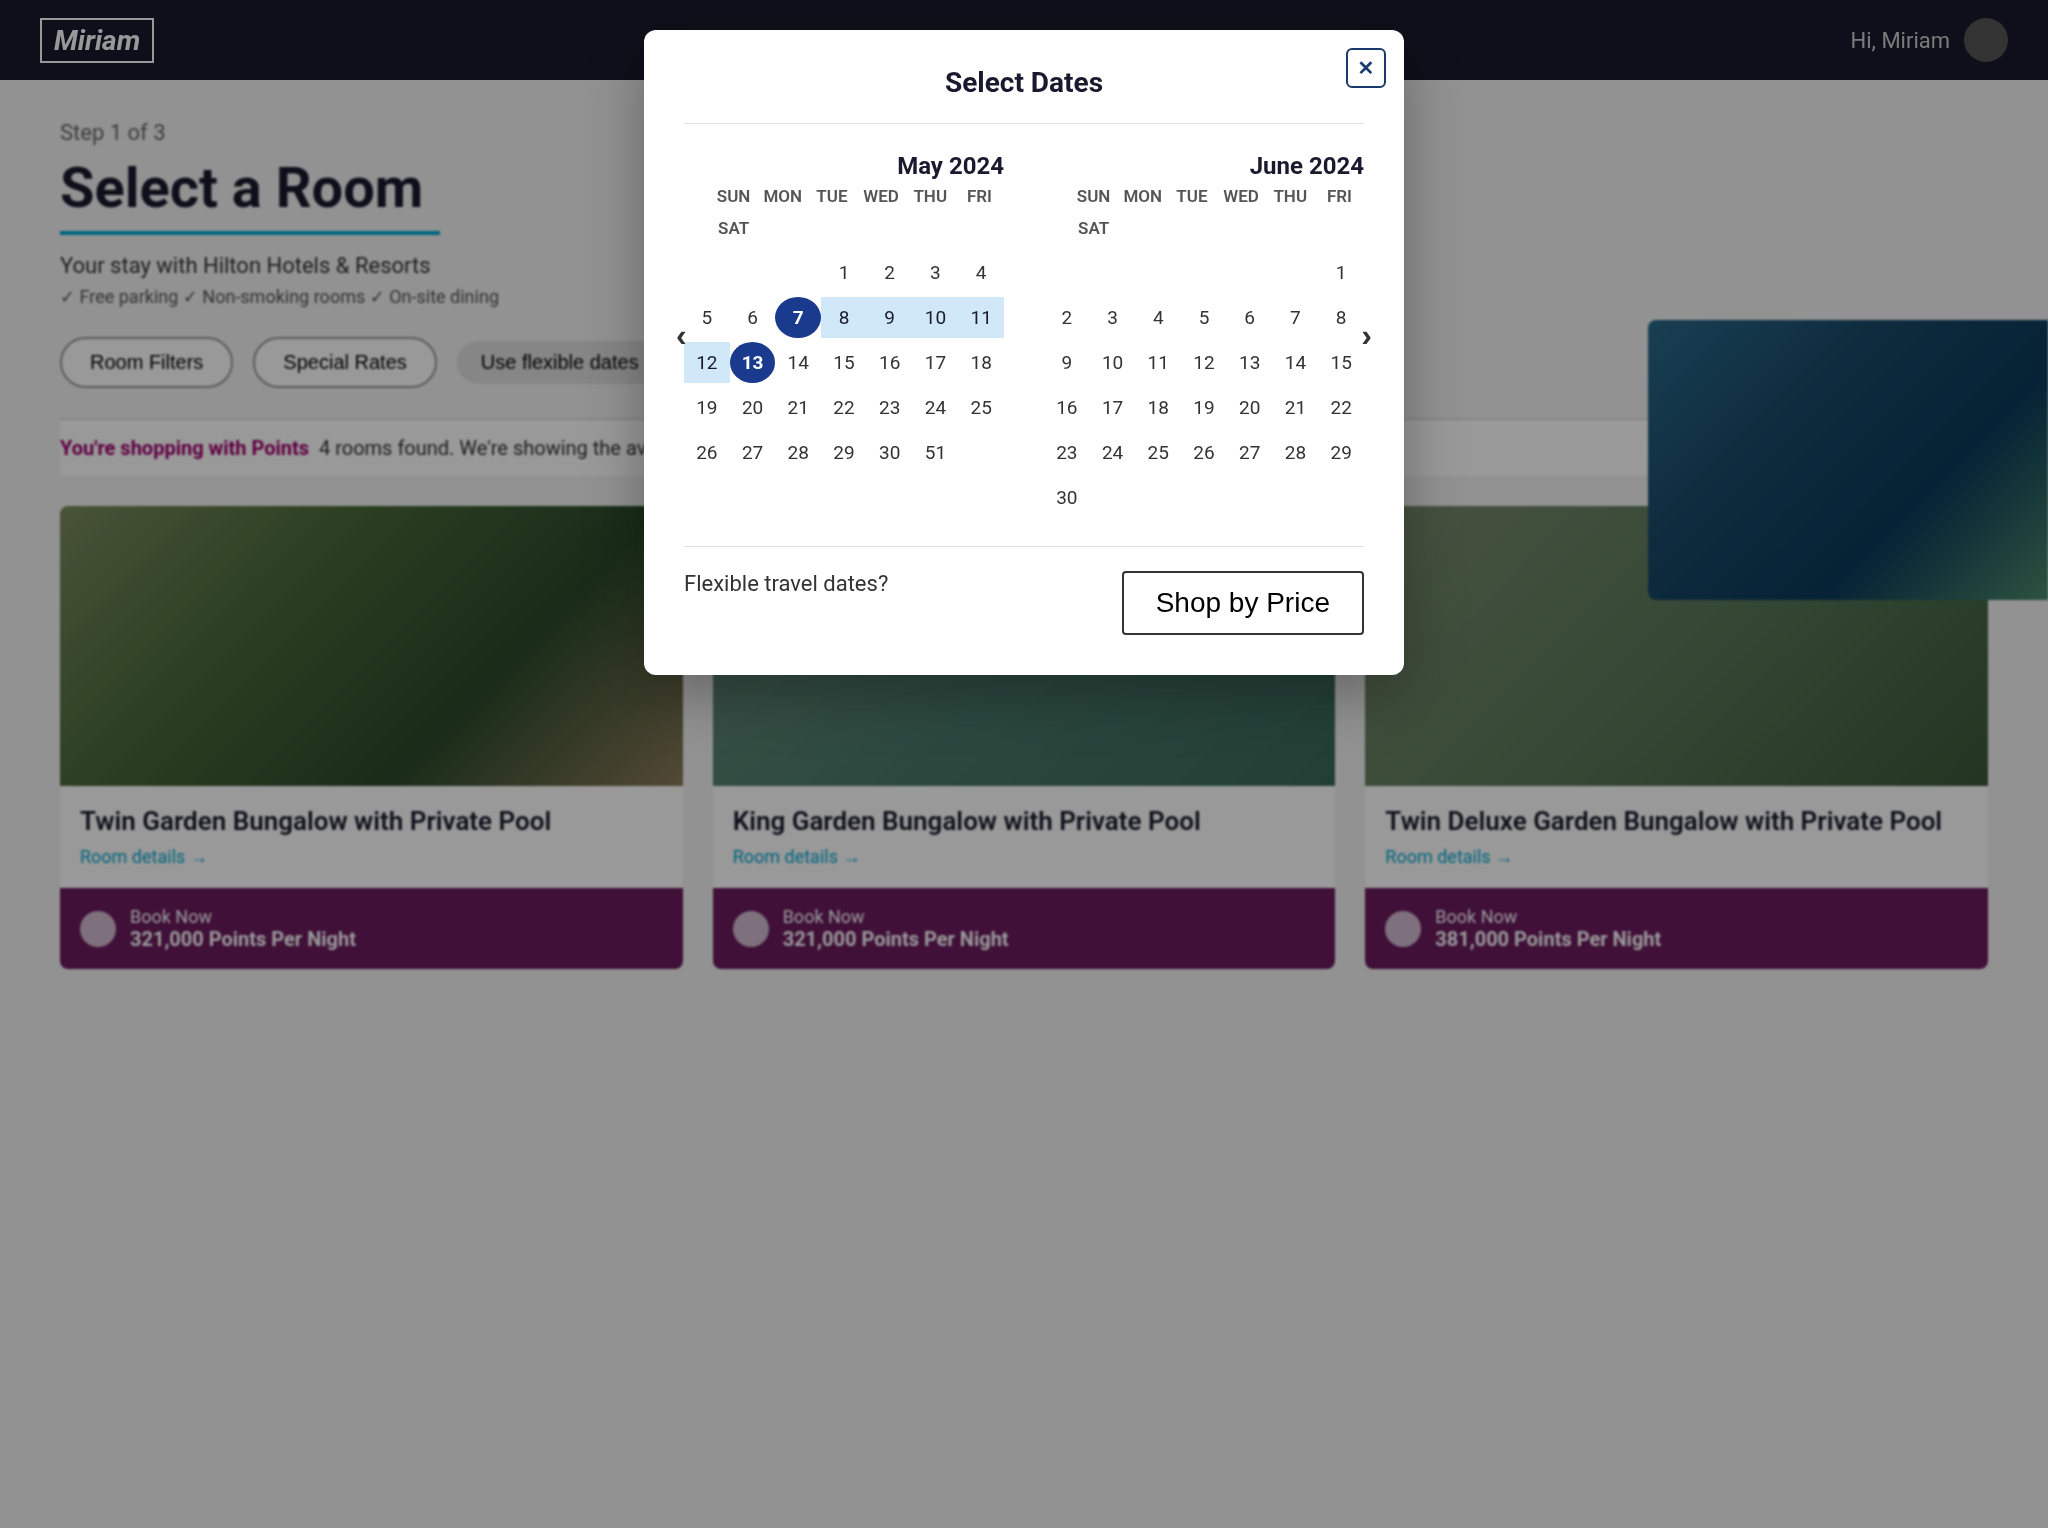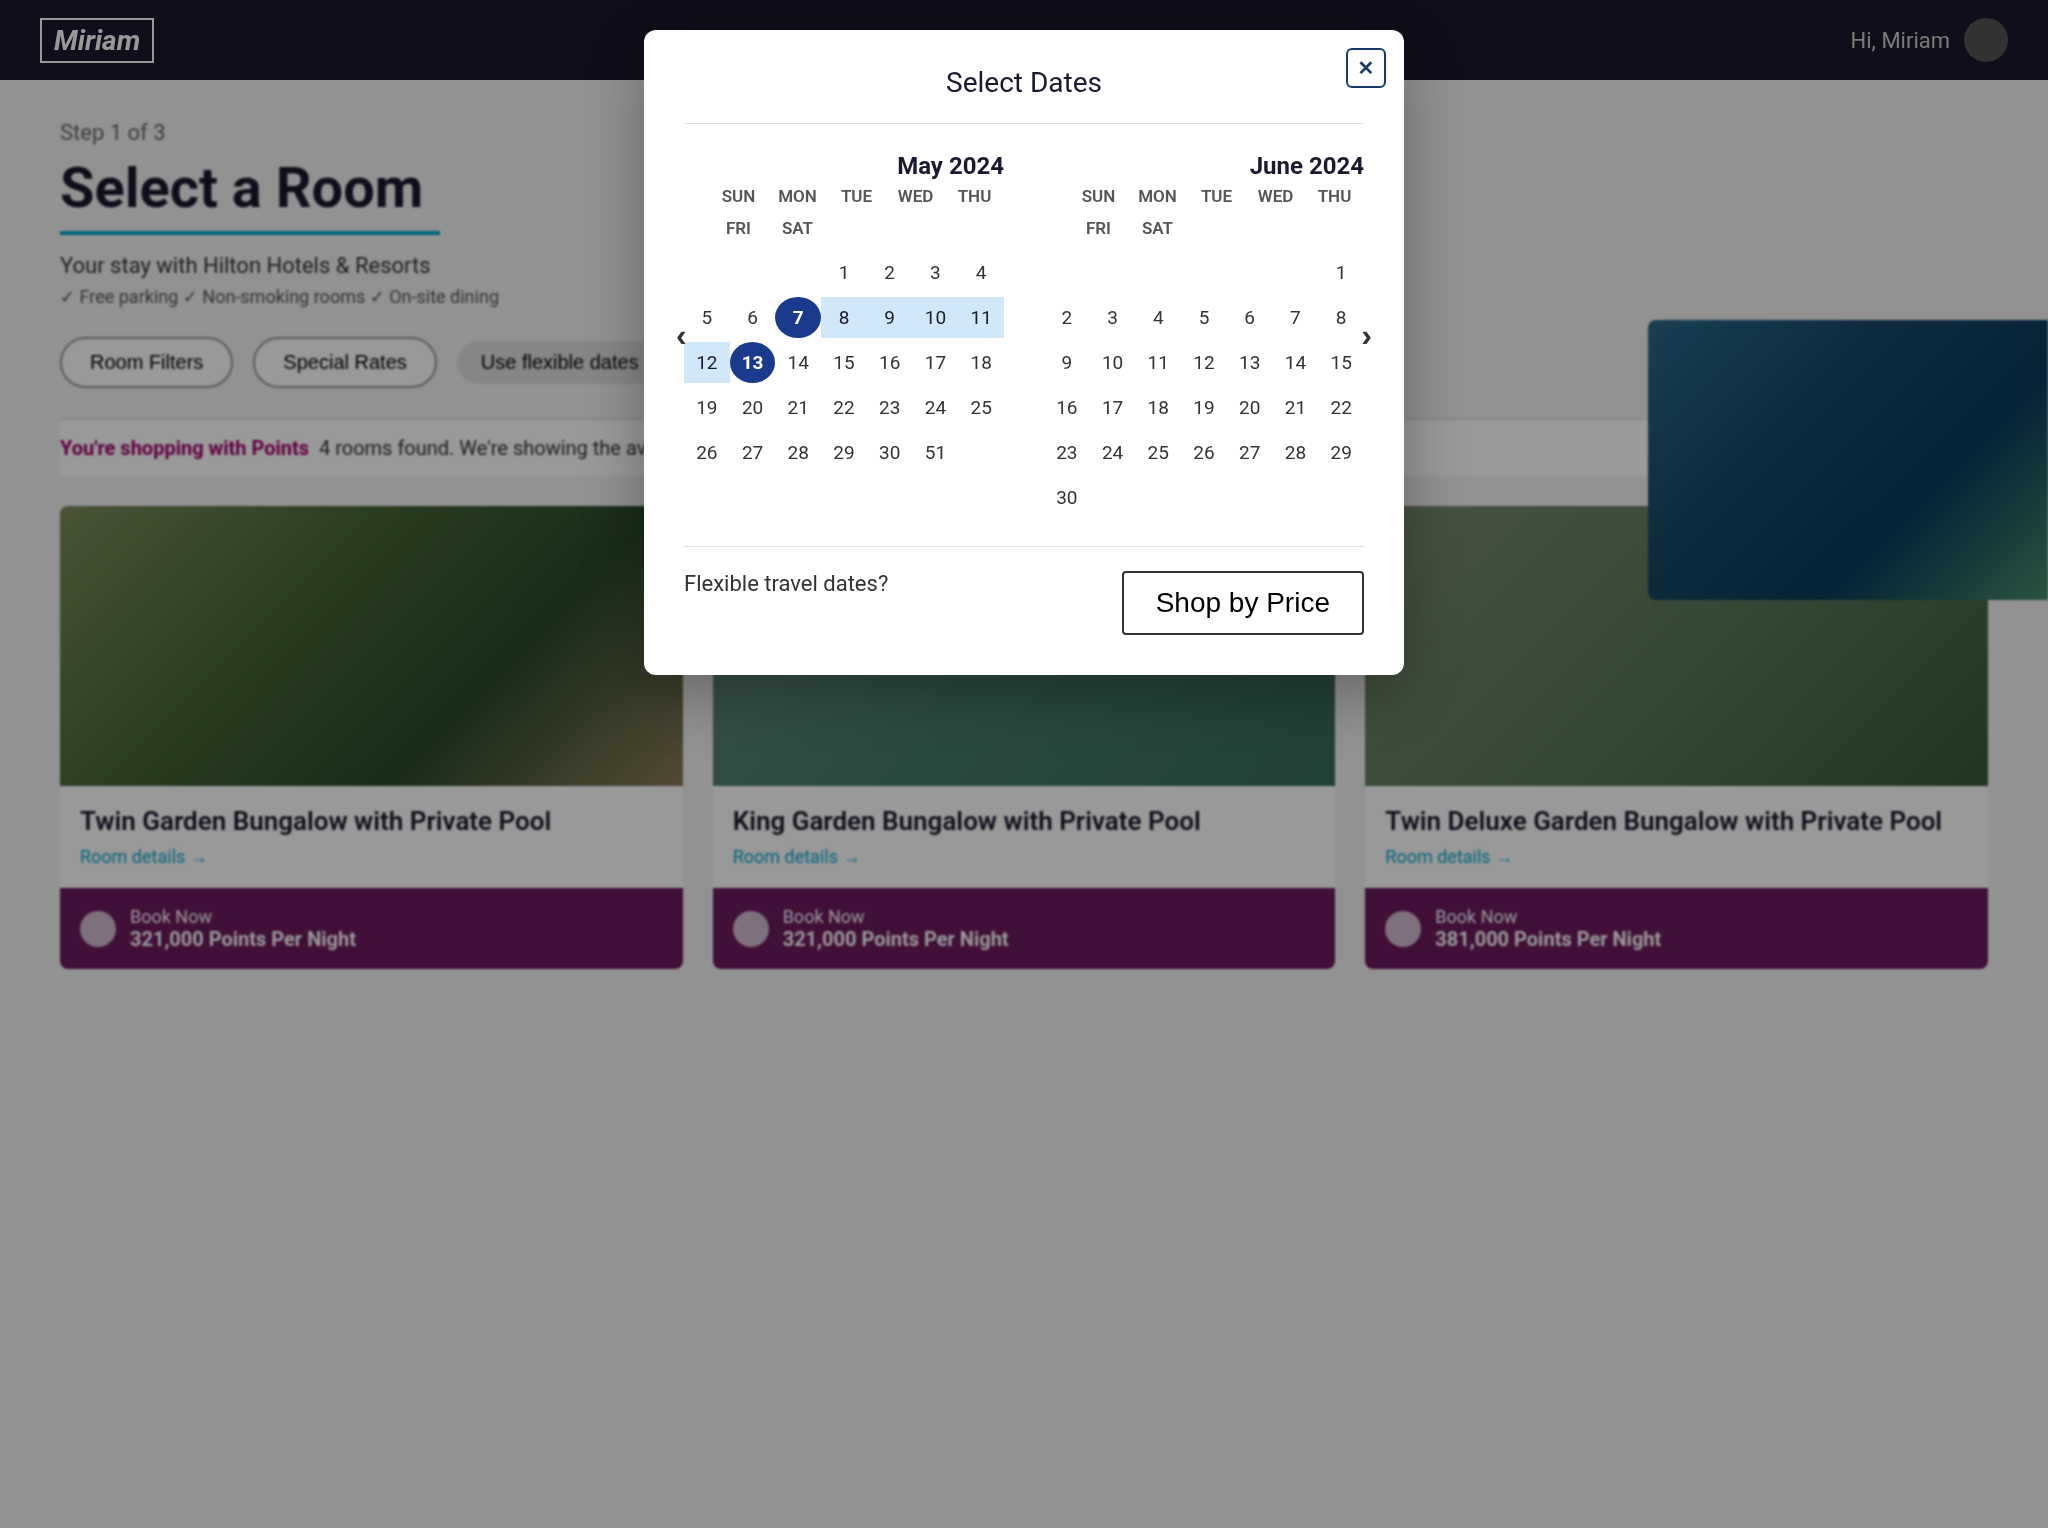--- a/index.html
+++ b/index.html
@@ -226,21 +226,21 @@
       position: relative;
       box-shadow: 0 20px 60px rgba(0,0,0,0.3);
     }
 
     .modal-header {
       text-align: center;
       margin-bottom: 24px;
     }
     .modal-title {
       font-size: 28px;
-      font-weight: 400;
+      font-weight: 700;
       color: #1a1a2e;
     }
     .modal-close {
       position: absolute;
       top: 18px;
       right: 18px;
       width: 40px;
       height: 40px;
       border: 2px solid #1a3a6e;
       border-radius: 6px;
@@ -281,21 +281,21 @@
       color: #1a1a2e;
       text-align: right;
       flex: 1;
     }
 
     .cal-grid {
       width: 100%;
     }
     .cal-week-headers {
       display: grid;
-      grid-template-columns: repeat(5, 1fr);
+      grid-template-columns: repeat(6, 1fr);
       margin-bottom: 8px;
       margin-left: 25px;
     }
     .cal-day-header {
       text-align: center;
       font-size: 17px;
       font-weight: 600;
       color: #555;
       padding: 6px 0;
     }

